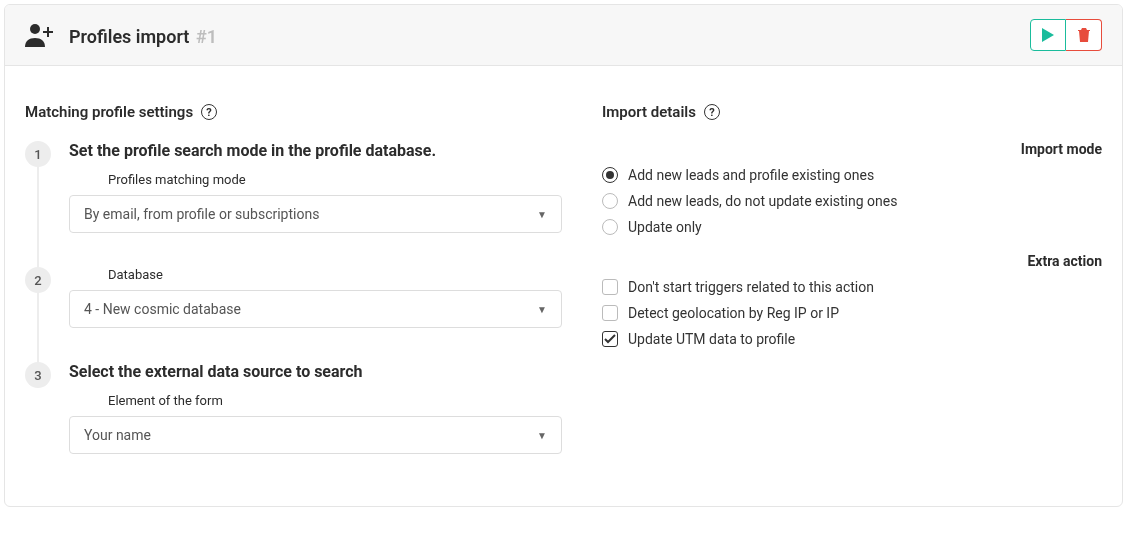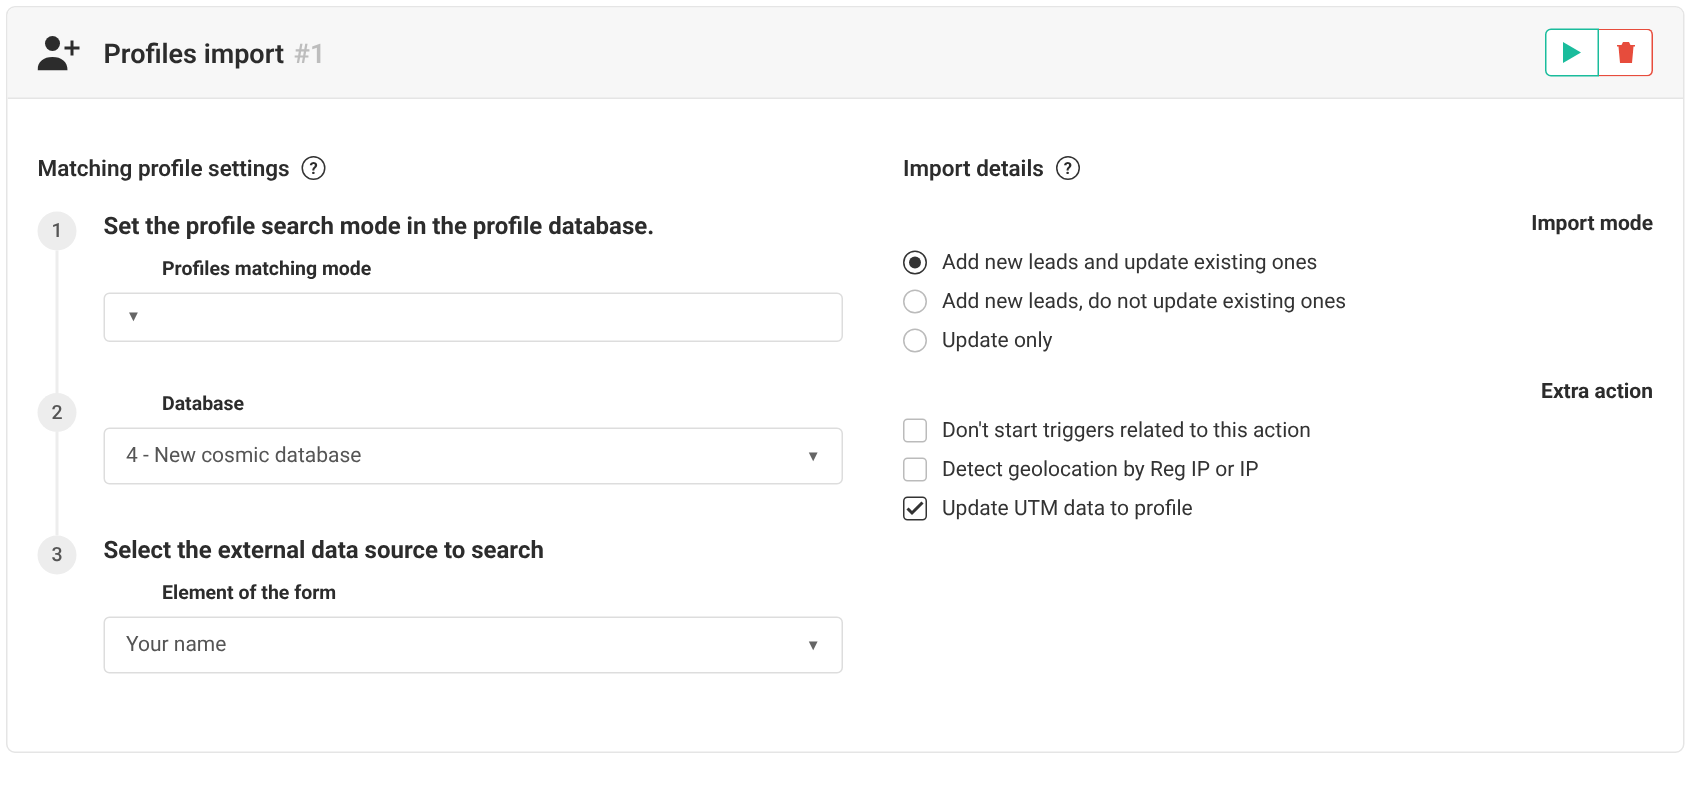--- a/index.html
+++ b/index.html
@@ -66,21 +66,21 @@
       z-index: 1;
     }
     .step-line {
       position: absolute;
       left: 12px; top: 26px; bottom: -34px;
       width: 2px; background: #ededed;
     }
     .step:last-child .step-line { display: none; }
     .step-content { flex: 1; }
     .step-heading { font-size: 16px; font-weight: 700; margin-bottom: 12px; }
-    .field-label { font-size: 13px; font-weight: 700; color: #2c2c2c; margin-bottom: 8px; display: block; padding-left: 39px; }
+    .field-label { font-size: 13px; font-weight: 400; color: #2c2c2c; margin-bottom: 8px; display: block; padding-left: 39px; }
     .select {
       width: 100%; border: 1px solid #ddd; border-radius: 4px;
       padding: 10px 14px; background: #fff;
       display: flex; align-items: center; justify-content: space-between;
       cursor: pointer; font-size: 14px; color: #555;
     }
     .caret { font-size: 10px; color: #666; }
     .sub-label { font-size: 14px; font-weight: 700; margin-bottom: 10px; margin-top: 4px; display: block; }
     .radio-group, .check-group { display: flex; flex-direction: column; gap: 10px; margin-bottom: 18px; }
     .radio-item, .check-item { display: flex; align-items: center; gap: 10px; cursor: pointer; }
@@ -140,20 +140,21 @@
 
       <div class="steps">
 
         <div class="step">
           <div class="step-num">1</div>
           <div class="step-line"></div>
           <div class="step-content">
             <div class="step-heading">Set the profile search mode in the profile database.</div>
             <label class="field-label">Profiles matching mode</label>
             <div class="select">
+              <span>By email, from profile or subscriptions</span>
               <span class="caret">▼</span>
             </div>
           </div>
         </div>
 
         <div class="step">
           <div class="step-num">2</div>
           <div class="step-line"></div>
           <div class="step-content">
             <label class="field-label">Database</label>
@@ -183,21 +184,21 @@
     <div class="col col-right">
       <div class="section-title">
         <span>Import details</span>
         <span class="help-icon">?</span>
       </div>
 
       <span class="sub-label">Import mode</span>
       <div class="radio-group">
         <label class="radio-item">
           <span class="radio checked"></span>
-          <span class="opt-label">Add new leads and update existing ones</span>
+          <span class="opt-label">Add new leads and profile existing ones</span>
         </label>
         <label class="radio-item">
           <span class="radio"></span>
           <span class="opt-label">Add new leads, do not update existing ones</span>
         </label>
         <label class="radio-item">
           <span class="radio"></span>
           <span class="opt-label">Update only</span>
         </label>
       </div>

